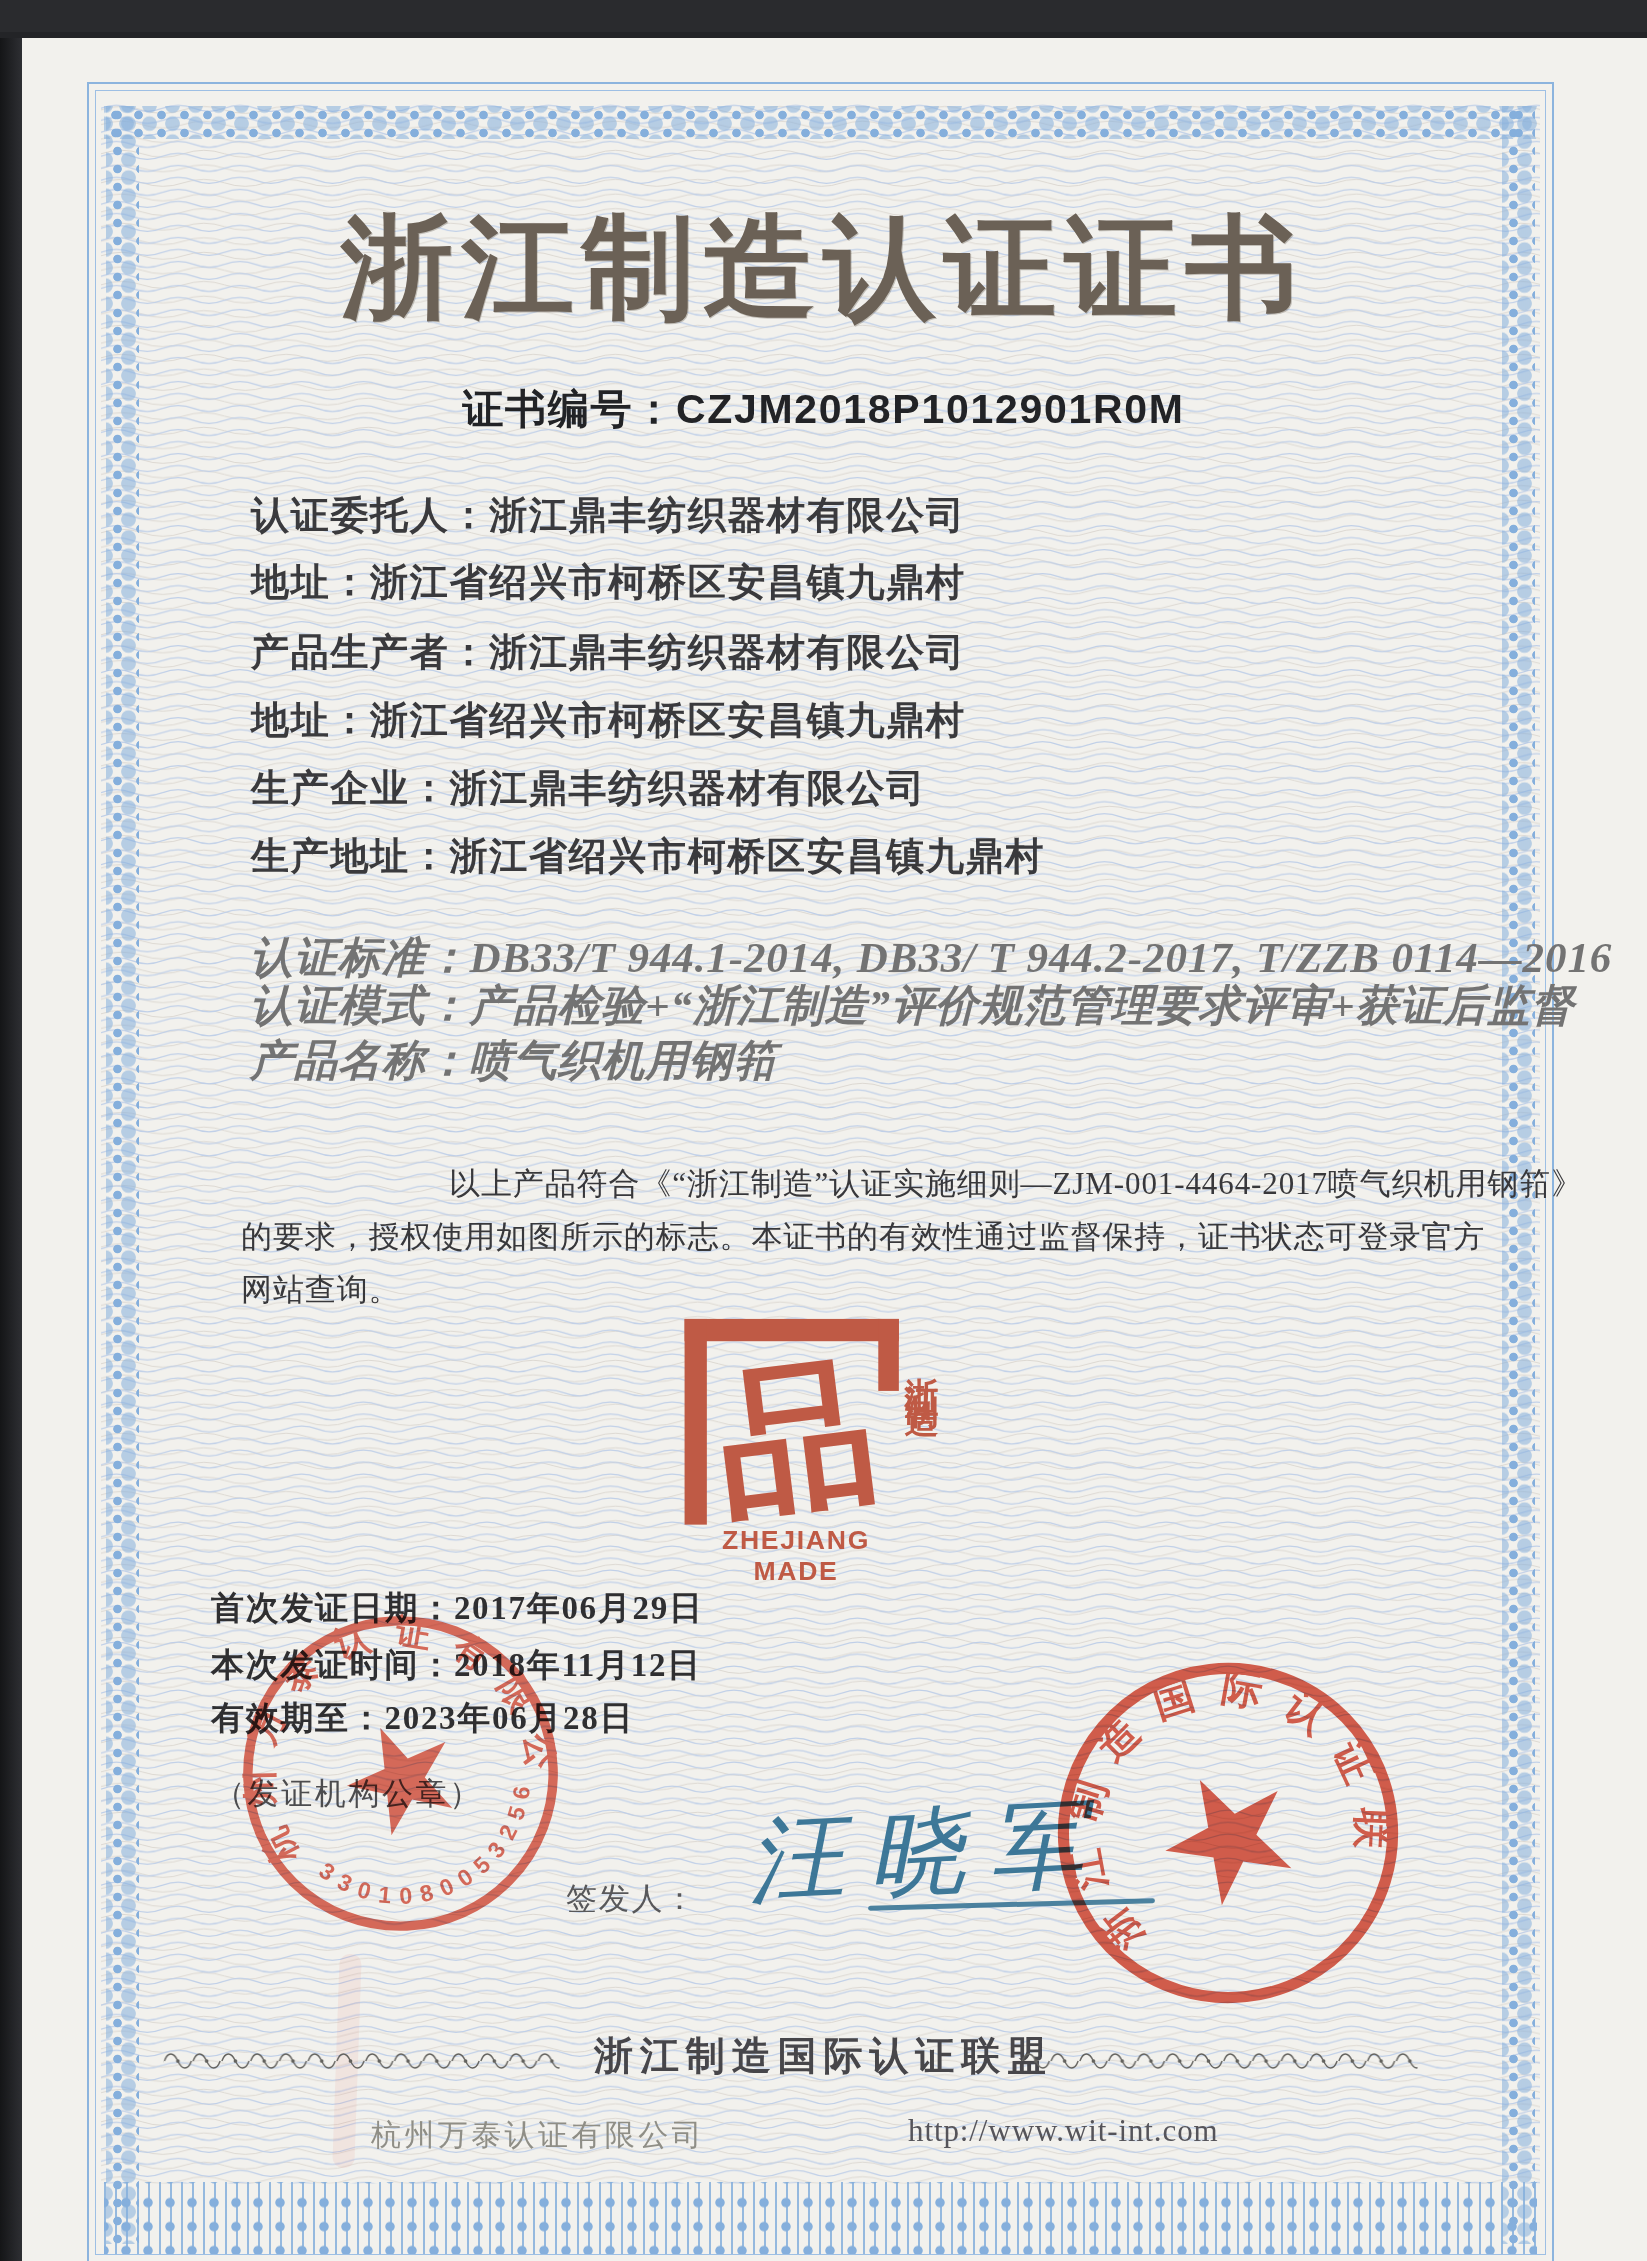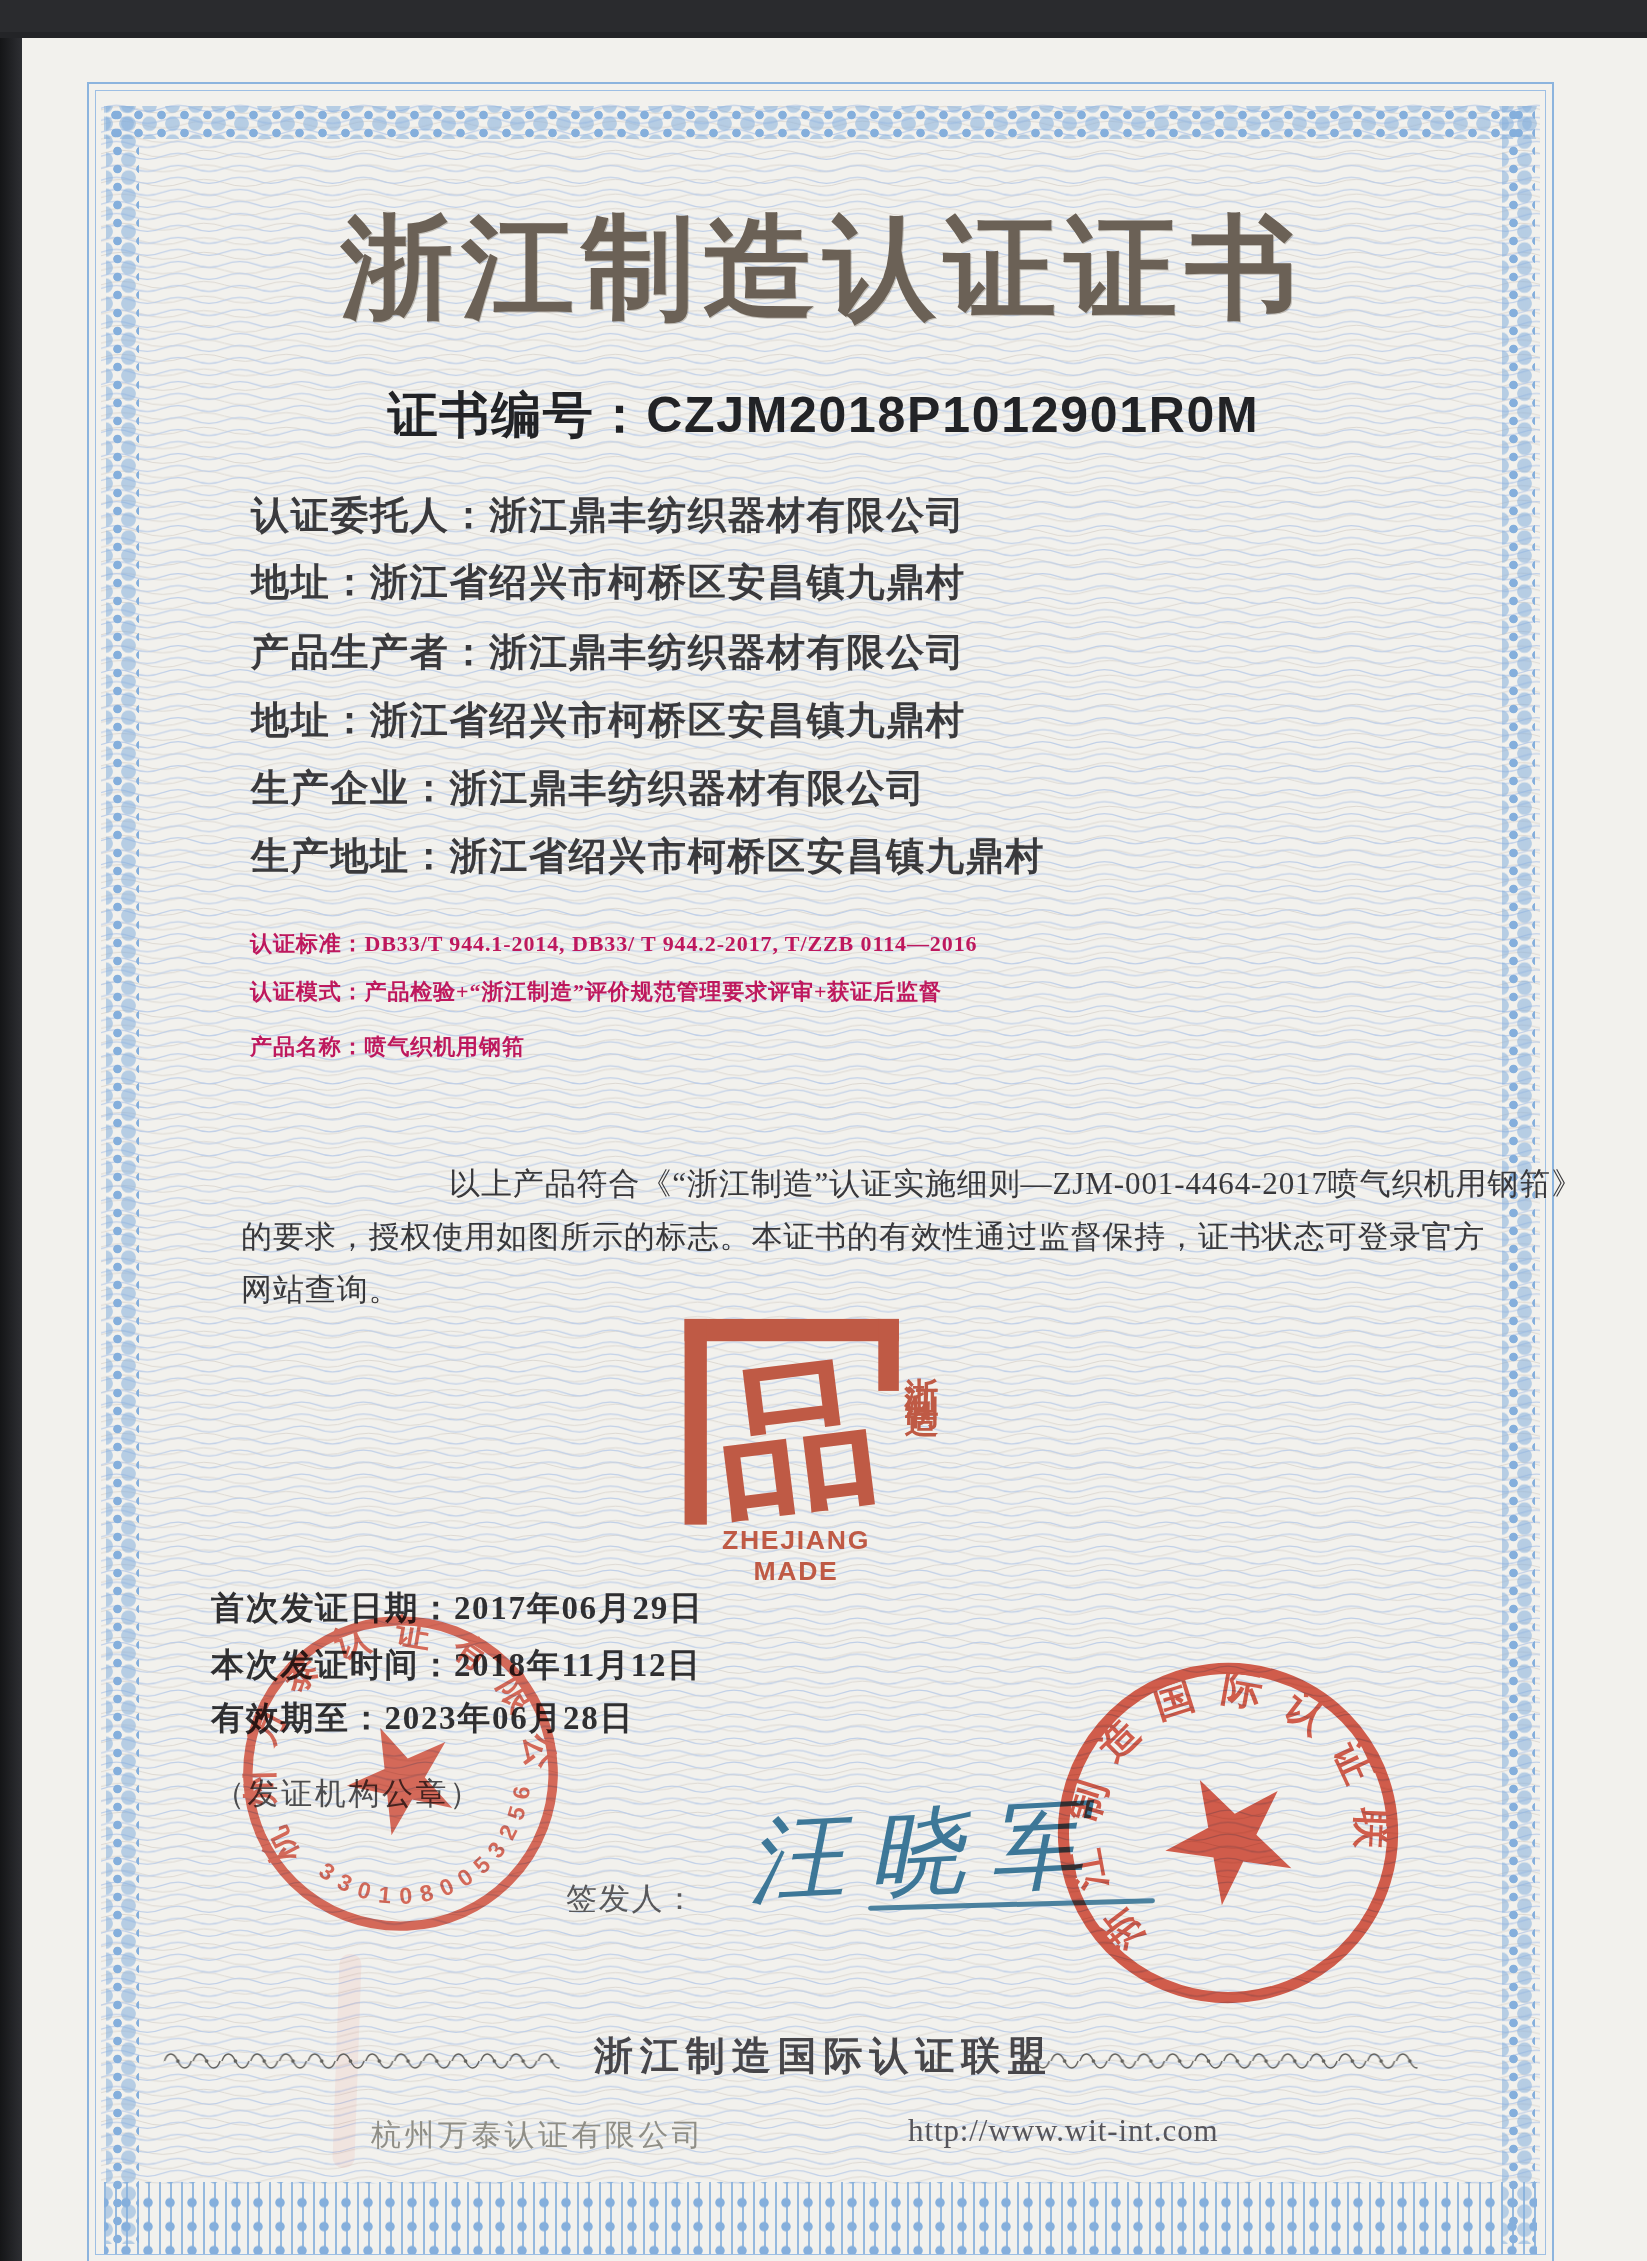--- a/index.html
+++ b/index.html
@@ -22,25 +22,25 @@
   .band-right{right:17px;top:22px;width:33px;bottom:17px;}
   .band-bottom{left:15.4px;right:15.4px;bottom:6.9px;height:72px;background-image:
       repeating-linear-gradient(90deg, rgba(133,175,220,.85) 0 2.1px, rgba(133,175,220,0) 2.1px 11px),
       radial-gradient(circle, #85afdc 4.3px, rgba(133,175,220,0) 5.1px);
       background-size:22px 72px, 22px 24px;}
   .waves{position:absolute;left:101px;top:69px;width:1439px;height:2083px;}
   
   .abs{position:absolute;}
   .title{left:0;right:0;top:161px;text-align:center;font-size:112px;font-weight:bold;
          color:#6b6156;letter-spacing:8.6px;text-shadow:0.9px 0.9px 0 rgba(107,97,86,.35);}
-  .certno{left:0;right:0;top:350px;text-align:center;font-size:50px;font-weight:bold;color:#222326;
+  .certno{left:0;right:0;top:350px;text-align:center;font-size:41px;font-weight:bold;color:#222326;
           font-family:"Liberation Sans","DejaVu Sans",sans-serif;letter-spacing:1.7px;}
   .field-row{left:251px;font-size:38px;font-weight:bold;color:#3a3a3d;
              font-family:"Liberation Sans","DejaVu Sans",sans-serif;letter-spacing:1.7px;white-space:nowrap;}
-  .spec-row{left:250px;font-size:22px;font-weight:700;color:#be185d;letter-spacing:0.9px;white-space:nowrap;}
+  .spec-row{left:250px;font-size:43px;font-weight:700;color:#737373;letter-spacing:0.9px;white-space:nowrap;font-style:italic;}
   .stmt{left:241px;width:1218px;font-size:31px;color:#38383b;letter-spacing:0.9px;white-space:nowrap;}
   .stmt.indent{padding-left:208px;}
   .date-row{left:211px;font-size:33px;font-weight:600;color:#2f2f31;letter-spacing:1.7px;white-space:nowrap;}
   .seal-note{left:214px;top:1741px;font-size:31px;color:#4c4c4e;letter-spacing:2.6px;}
   .issuer-label{left:566px;top:1846px;font-size:31px;color:#58585a;letter-spacing:1.7px;}
   .signature{left:748px;top:1757px;font-size:96px;color:#2f6e91;letter-spacing:24px;
              transform:rotate(-3deg);opacity:.92;font-style:italic;white-space:nowrap;}
   .sig-stroke{left:868px;top:1870px;width:287px;height:5.1px;background:#2f6e91;border-radius:2.6px;
               transform:rotate(-1.5deg);opacity:.85;}
   

